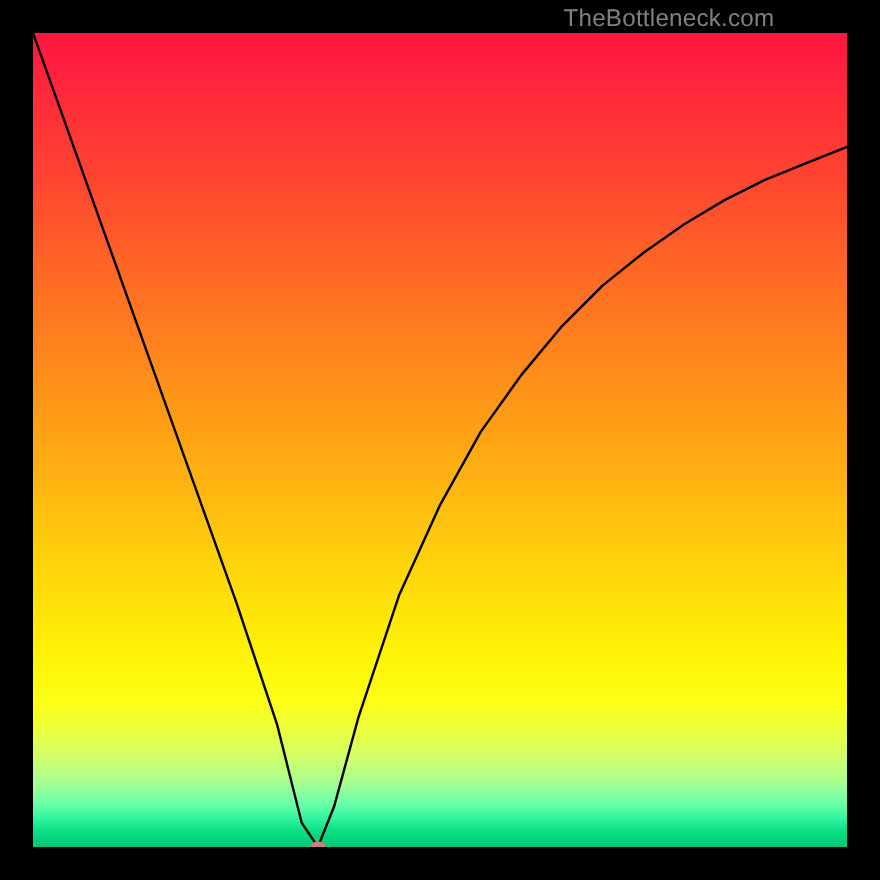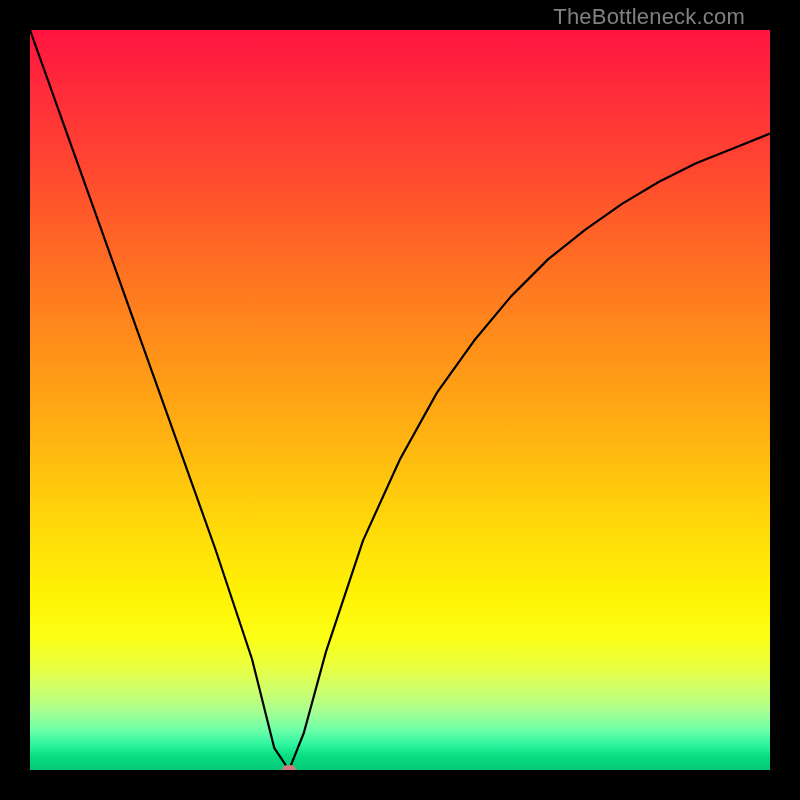--- a/index.html
+++ b/index.html
@@ -8,21 +8,20 @@
     width: 800px;
     height: 800px;
     background: #000;
     font-family: Arial, Helvetica, sans-serif;
   }
   .frame {
     position: relative;
     width: 724px;
     height: 800px;
     background: #000;
-    padding-left: 41px;
   }
   .watermark {
     position: absolute;
     top: 4px;
     right: 20px;
     color: #808080;
     font-size: 22px;
     font-weight: 500;
     letter-spacing: 0.2px;
     z-index: 5;

